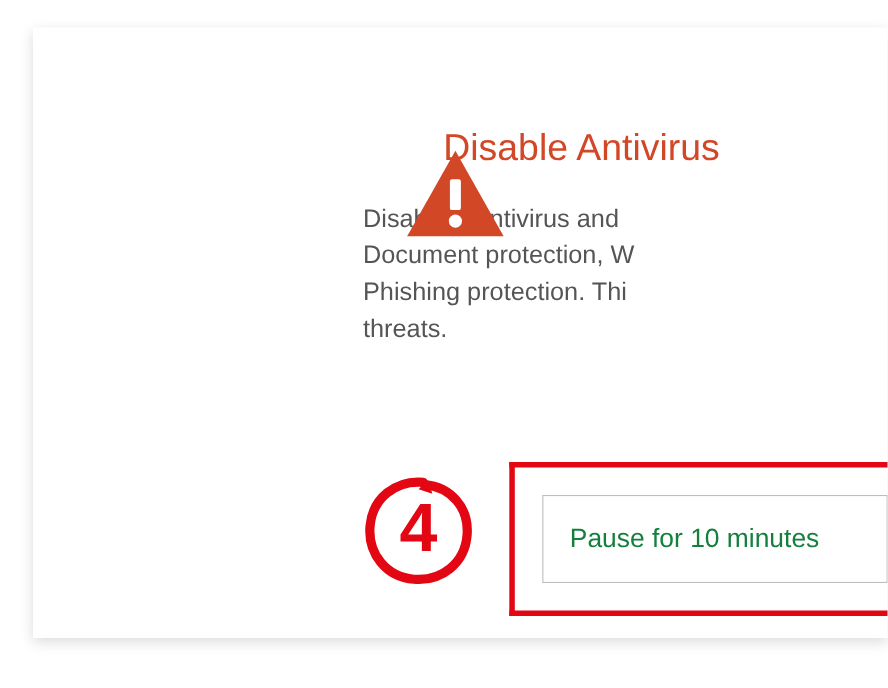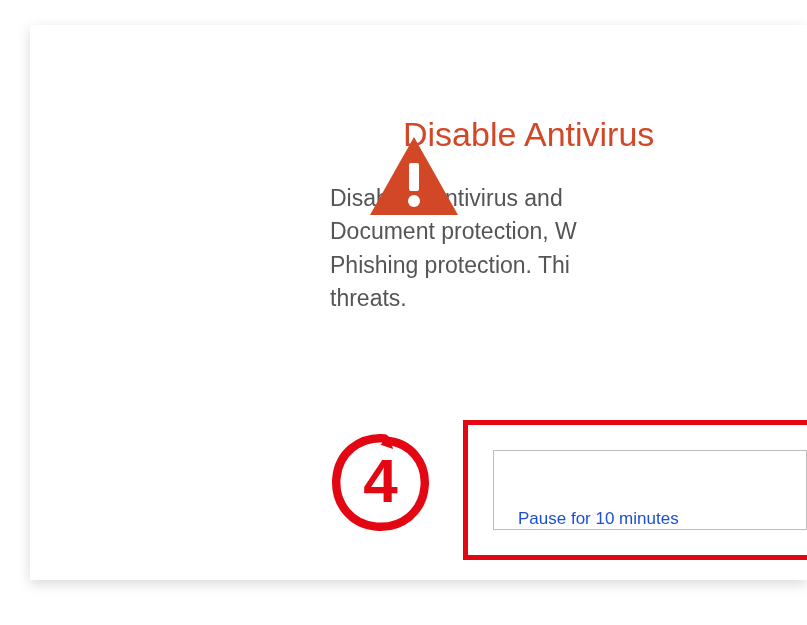--- a/index.html
+++ b/index.html
@@ -58,24 +58,24 @@
       display: flex;
       align-items: center;
       padding-left: 25px;
       border-right: none;
     }
     .dropdown {
       border: 1px solid #bdbdbd;
       height: 80px;
       width: 100%;
       display: flex;
-      align-items: flex-end;
+      align-items: center;
       padding-left: 24px;
-      font-size: 17px;
-      color: #1d4ed8;
+      font-size: 24px;
+      color: #15803d;
       background: #fff;
     }
     .step-badge {
       position: absolute;
       left: 298px;
       top: 405px;
       width: 105px;
       height: 105px;
       display: flex;
       align-items: center;

